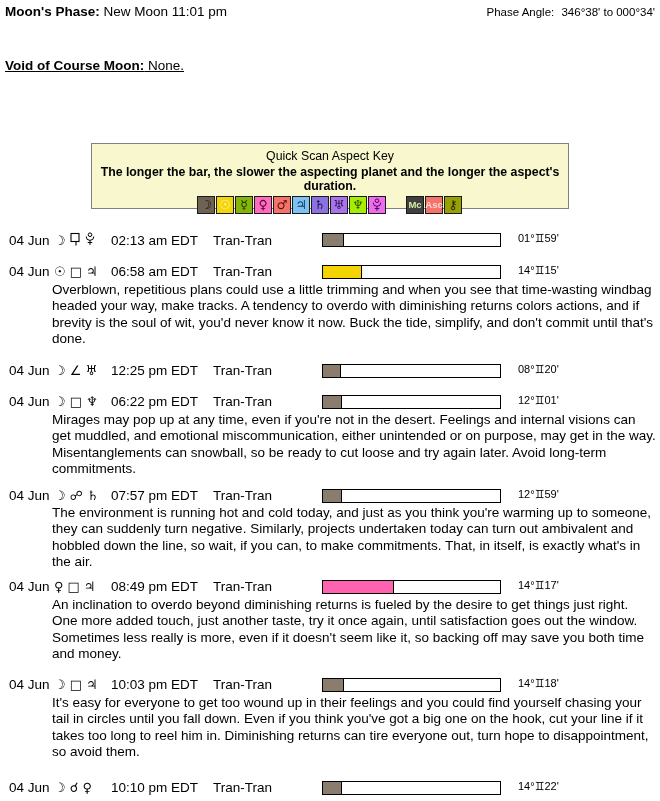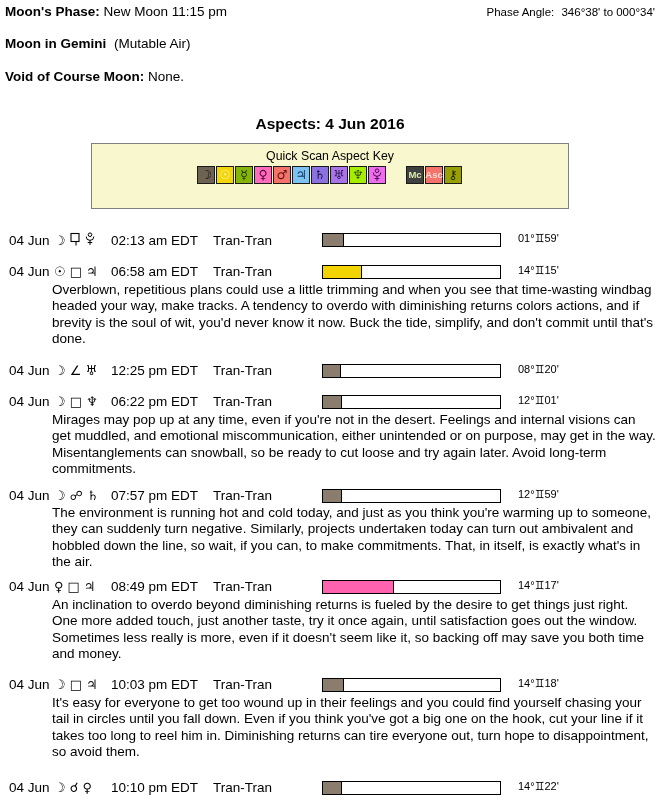--- a/index.html
+++ b/index.html
@@ -29,39 +29,35 @@
   .deg{position:absolute;left:514px;top:0;font-size:11px;font-family:"Liberation Sans","DejaVu Sans",sans-serif;}
   .interp{position:absolute;left:52px;width:604px;font-size:13.5px;line-height:16.4px;}
 </style>
 </head>
 <body>
 
 <div class="page">
 
   <div class="abs hline" style="left:5px;top:4px;">
     <span class="b">Moon's Phase:</span>
-    <span>New Moon 11:15 pm</span>
+    <span>New Moon 11:01 pm</span>
   </div>
   <div class="abs phase" style="right:5px;top:6px;">
     <span>Phase Angle:</span>
     <span style="margin-left:4px;">346°38' to 000°34'</span>
   </div>
-  <div class="abs hline" style="left:5px;top:36px;">
-    <span class="b">Moon in Gemini</span>
-    <span style="margin-left:4px;">(Mutable Air)</span>
-  </div>
-  <div class="abs hline" style="left:5px;top:69px;">
+  <div class="abs hline" style="left:5px;top:58px;text-decoration:underline;">
     <span class="b">Void of Course Moon:</span>
     <span>None.</span>
   </div>
 
-  <div class="abs title">Aspects: 4 Jun 2016</div>
 
   <div class="abs keybox" id="keybox" style="background: rgb(248, 247, 205);">
     <div class="key-title">Quick Scan Aspect Key</div>
+    <div class="key-sub">The longer the bar, the slower the aspecting planet and the longer the aspect's duration.</div>
     <div class="ksq-row">
       <div class="ksq" style="background: rgb(110, 99, 82); color: rgb(13, 10, 5);">☽</div>
       <div class="ksq" style="background: rgb(242, 214, 10); color: rgb(250, 243, 168);">☉</div>
       <div class="ksq" style="background: rgb(134, 180, 8); color: rgb(23, 48, 0);">☿</div>
       <div class="ksq" style="background: rgb(255, 108, 190); color: rgb(84, 0, 46);">♀</div>
       <div class="ksq" style="background: rgb(244, 115, 107); color: rgb(92, 18, 12);">♂</div>
       <div class="ksq" style="background: rgb(126, 194, 242); color: rgb(14, 58, 98);">♃</div>
       <div class="ksq" style="background: rgb(138, 114, 226); color: rgb(29, 16, 72);">♄</div>
       <div class="ksq" style="background: rgb(169, 116, 232); color: rgb(42, 16, 80);">♅</div>
       <div class="ksq" style="background: rgb(166, 238, 0); color: rgb(44, 74, 0);">♆</div>

